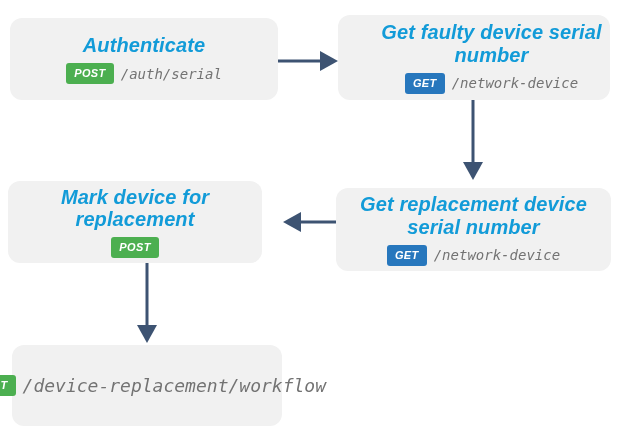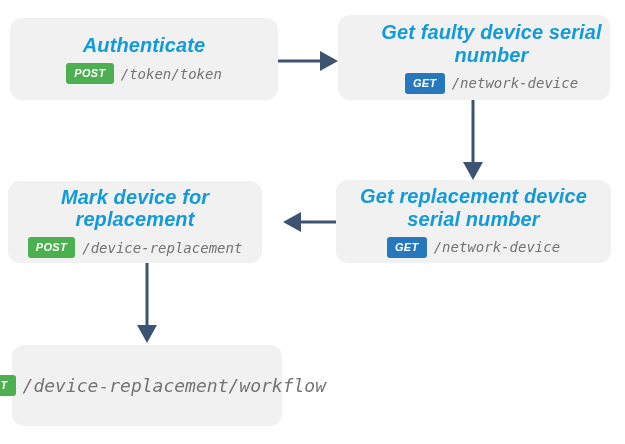--- a/index.html
+++ b/index.html
@@ -53,21 +53,21 @@
   .api-path {
     font-family: "DejaVu Sans Mono", monospace;
     font-size: 14px;
     color: var(--path-gray, #737373);
     white-space: nowrap;
   }
   .card--trigger .api-path { font-size: 18px; }
 
   #card-authenticate      { left: 10px;  top: 18px;  width: 268px; height: 82px; }
   #card-get-faulty        { left: 338px; top: 15px;  width: 272px; height: 85px; padding-left: 43px; }
-  #card-get-replacement   { left: 336px; top: 180px; width: 275px; height: 83px; }
+  #card-get-replacement   { left: 336px; top: 188px; width: 275px; height: 83px; }
   #card-mark-device       { left: 8px;   top: 181px; width: 254px; height: 82px; }
   #card-trigger-workflow  { left: 12px;  top: 345px; width: 270px; height: 81px; }
 
   .arrows {
     position: absolute;
     left: 0; top: 0;
     width: 625px; height: 444px;
     pointer-events: none;
   }
   .arrow-line { stroke: var(--arrow, #3D5372); stroke-width: 3; }
@@ -94,21 +94,21 @@
     <g>
       <line class="arrow-line" x1="147" y1="263" x2="147" y2="326"></line>
       <polygon class="arrow-head" points="137,325 157,325 147,343"></polygon>
     </g>
   </svg>
 
   <div class="card" id="card-authenticate">
     <div class="card-title">Authenticate</div>
     <div class="api-row">
       <span class="badge post">POST</span>
-      <span class="api-path">/token/token</span>
+      <span class="api-path">/auth/serial</span>
     </div>
   </div>
 
   <div class="card" id="card-get-faulty">
     <div class="card-title">Get faulty device serial
 number</div>
     <div class="api-row">
       <span class="badge get">GET</span>
       <span class="api-path">/network-device</span>
     </div>
@@ -121,21 +121,20 @@
       <span class="badge get">GET</span>
       <span class="api-path">/network-device</span>
     </div>
   </div>
 
   <div class="card" id="card-mark-device">
     <div class="card-title">Mark device for
 replacement</div>
     <div class="api-row">
       <span class="badge post">POST</span>
-      <span class="api-path">/device-replacement</span>
     </div>
   </div>
 
   <div class="card card--trigger" id="card-trigger-workflow">
     <div class="api-row">
       <span class="badge post">POST</span>
       <span class="api-path">/device-replacement/workflow</span>
     </div>
   </div>
 

